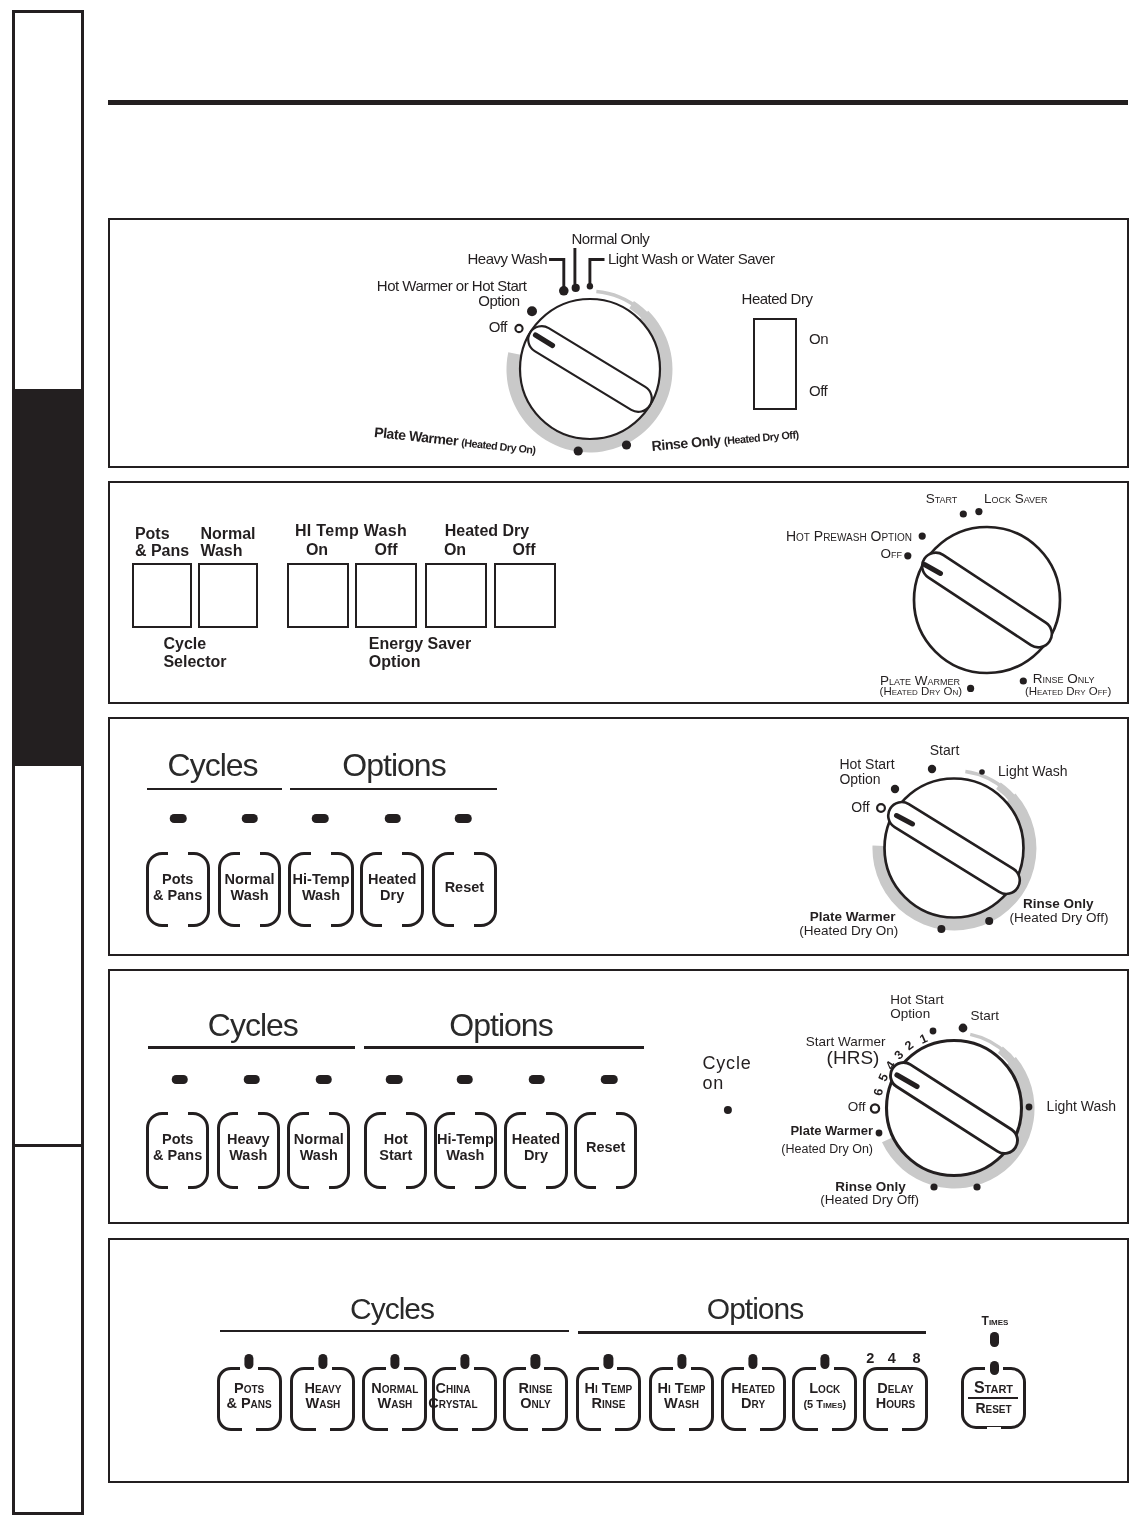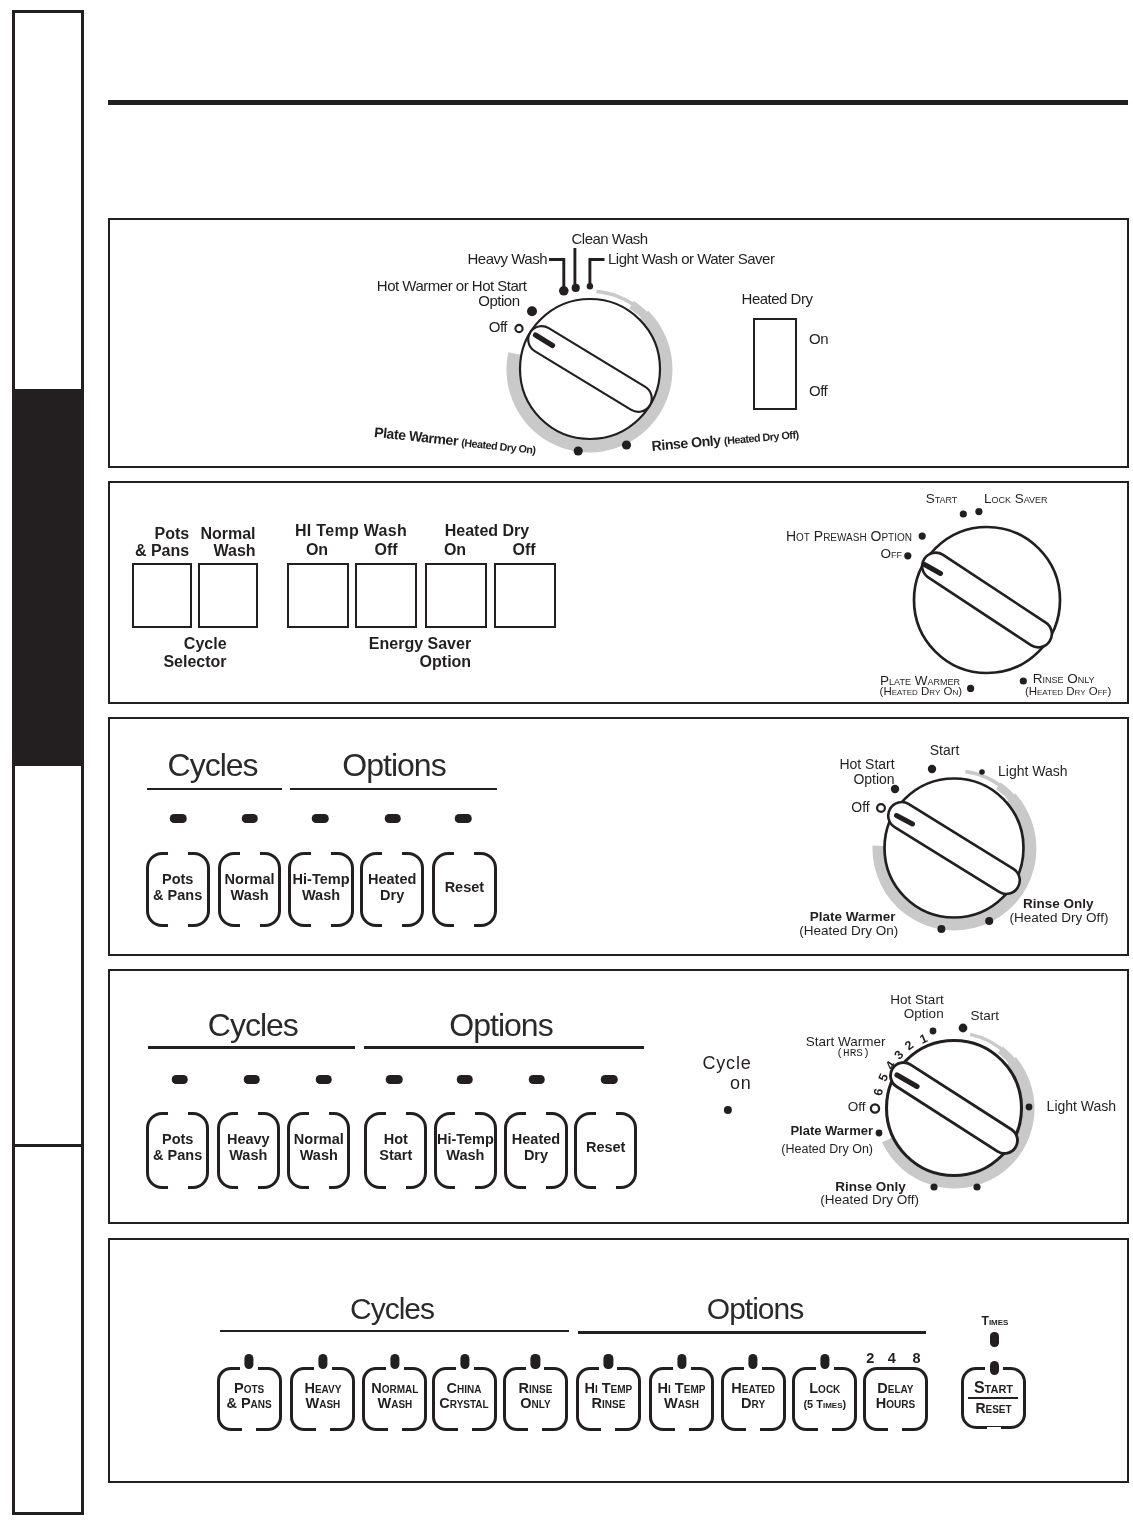--- a/index.html
+++ b/index.html
@@ -1,18 +1,18 @@
 <!DOCTYPE html>
 <html><head><meta charset="utf-8"><title>p</title><style>
 *{margin:0;padding:0;box-sizing:border-box}
 html,body{background:#fff}
 #pg{position:relative;width:1133px;height:1524px;background:#fff;overflow:hidden;
  font-family:"Liberation Sans",sans-serif;color:#231f20}
 .a{position:absolute;white-space:nowrap;line-height:1.05}
-.c{text-align:right}
+.c{text-align:left}
 .p{position:absolute;left:108px;width:1021px;border:2.5px solid #231f20;background:#fff}
 .sq{position:absolute;border:2.8px solid #231f20;background:#fff}
 .btn{position:absolute;border:3px solid #231f20;border-radius:15px;background:#fff}
 .pill{position:absolute;background:#231f20;border-radius:9px}
 .ul{position:absolute;height:2.6px;background:#231f20}
 .b{font-weight:bold}
 .p1{letter-spacing:-0.5px}
 .sc{font-variant:small-caps}
 .hd{color:#2a2a2a}
 .blbl{position:absolute;font-weight:bold;font-size:14.5px;line-height:15.5px;text-align:center;color:#231f20;white-space:nowrap}
@@ -80,21 +80,21 @@
       <circle cx="934" cy="1187" r="3.6" fill="#231f20"></circle>
       <circle cx="977" cy="1187" r="3.6" fill="#231f20"></circle>
       <circle cx="727.9" cy="1110" r="4" fill="#231f20"></circle>
       <text x="923.6" y="1039" transform="rotate(-24 923.6 1039)" font-size="12.5" font-weight="bold" font-family="Liberation Sans" fill="#231f20" text-anchor="middle" dominant-baseline="central">1</text>
       <text x="909.2" y="1045.5" transform="rotate(-36.6 909.2 1045.5)" font-size="12.5" font-weight="bold" font-family="Liberation Sans" fill="#231f20" text-anchor="middle" dominant-baseline="central">2</text>
       <text x="899.1" y="1055" transform="rotate(-46.6 899.1 1055)" font-size="12.5" font-weight="bold" font-family="Liberation Sans" fill="#231f20" text-anchor="middle" dominant-baseline="central">3</text>
       <text x="890.5" y="1065.5" transform="rotate(-56.3 890.5 1065.5)" font-size="12.5" font-weight="bold" font-family="Liberation Sans" fill="#231f20" text-anchor="middle" dominant-baseline="central">4</text>
       <text x="883.5" y="1077.5" transform="rotate(-66.7 883.5 1077.5)" font-size="12.5" font-weight="bold" font-family="Liberation Sans" fill="#231f20" text-anchor="middle" dominant-baseline="central">5</text>
       <text x="878.5" y="1092" transform="rotate(-78.2 878.5 1092)" font-size="12.5" font-weight="bold" font-family="Liberation Sans" fill="#231f20" text-anchor="middle" dominant-baseline="central">6</text>
     </svg>
-<div class="a p1" style="left:571.5px;top:230.5px;font-size:15px;">Clean Wash</div>
+<div class="a p1" style="left:571.5px;top:230.5px;font-size:15px;">Normal Only</div>
 <div class="a p1" style="right:586px;top:251px;font-size:15px;text-align:right;padding-left:16px;">Heavy Wash</div>
 <div class="a p1" style="left:608px;top:251px;font-size:15px;">Light Wash or Water Saver</div>
 <div class="a p1" style="right:606.5px;top:278px;font-size:15px;text-align:right;">Hot Warmer or Hot Start</div>
 <div class="a p1" style="right:613.5px;top:292.5px;font-size:15px;text-align:right;">Option</div>
 <div class="a p1" style="right:626px;top:318.5px;font-size:15px;text-align:right;">Off</div>
 <div class="a c p1" style="left:777px;top:291px;font-size:15px;transform:translateX(-50%);">Heated Dry</div>
 <div class="sq" style="left:753px;top:318px;width:44px;height:92px"></div>
 <div class="a p1" style="left:809px;top:330.5px;font-size:15px;">On</div>
 <div class="a p1" style="left:809px;top:382.5px;font-size:15px;">Off</div>
 <div class="a p1" style="left:375px;top:424.5px;font-size:14.2px;transform:rotate(6deg);transform-origin:left top"><span class="b">Plate Warmer</span> <span class="b" style="font-size:10.8px">(Heated Dry On)</span></div>
@@ -196,21 +196,21 @@
 <div class="notch" style="left:536px;top:1184px;width:20px;height:4.5px;transform:translateX(-50%)"></div>
 <div class="blbl" style="left:536px;top:1130.5px;line-height:16px;transform:translateX(-50%)">Heated<br>Dry</div>
 <div class="btn" style="left:574px;top:1111.5px;width:63.4px;height:77px;border-radius:16px"></div>
 <div class="notch" style="left:605.7px;top:1111px;width:20px;height:4.5px;transform:translateX(-50%)"></div>
 <div class="notch" style="left:605.7px;top:1184px;width:20px;height:4.5px;transform:translateX(-50%)"></div>
 <div class="blbl" style="left:605.7px;top:1138.5px;line-height:16px;transform:translateX(-50%)">Reset</div>
 <div class="a c " style="left:727px;top:1052.5px;font-size:18px;transform:translateX(-50%);line-height:20px;letter-spacing:0.8px">Cycle<br>on</div>
 <div class="a c " style="left:917px;top:992.5px;font-size:13.5px;transform:translateX(-50%);line-height:14.5px">Hot Start<br>Option</div>
 <div class="a " style="left:970.5px;top:1008.5px;font-size:13.5px;">Start</div>
 <div class="a " style="right:247.5px;top:1034.5px;font-size:13.5px;text-align:right;">Start Warmer</div>
-<div class="a c " style="left:853px;top:1047.5px;font-size:11px;transform:translateX(-50%);font-family:Liberation Mono, monospace;">(HRS)</div>
+<div class="a c " style="left:853px;top:1047.5px;font-size:19px;transform:translateX(-50%);">(HRS)</div>
 <div class="a " style="right:267.4px;top:1099.5px;font-size:13.5px;text-align:right;">Off</div>
 <div class="a " style="left:1046.6px;top:1098.5px;font-size:14px;">Light Wash</div>
 <div class="a b" style="right:260px;top:1124px;font-size:13px;text-align:right;">Plate Warmer</div>
 <div class="a " style="right:260px;top:1143px;font-size:12.5px;text-align:right;">(Heated Dry On)</div>
 <div class="a c b" style="left:870.6px;top:1179.5px;font-size:13.5px;transform:translateX(-50%);">Rinse Only</div>
 <div class="a c " style="left:869.6px;top:1193px;font-size:13.5px;transform:translateX(-50%);">(Heated Dry Off)</div>
 <div class="a c hd" style="left:392px;top:1292.5px;font-size:30px;transform:translateX(-50%);letter-spacing:-1px">Cycles</div>
 <div class="a c hd" style="left:755px;top:1292.5px;font-size:30px;transform:translateX(-50%);letter-spacing:-1px">Options</div>
 <div class="ul" style="left:219.6px;top:1329.5px;width:349.5px"></div>
 <div class="ul" style="left:577.5px;top:1331px;width:348.5px"></div>
@@ -226,21 +226,21 @@
 <div class="blbl sc" style="left:322.9px;top:1381px;font-size:14.5px;line-height:15px;transform:translateX(-50%)">Heavy<br>Wash</div>
 <div class="btn" style="left:362.4px;top:1367px;width:65px;height:64px;border-radius:14px"></div>
 <div class="notch" style="left:394.9px;top:1365px;width:18px;height:7px;transform:translateX(-50%)"></div>
 <div class="pill" style="left:394.9px;top:1353.5px;width:9.2px;height:15.5px;border-radius:4.6px;transform:translateX(-50%)"></div>
 <div class="notch" style="left:394.9px;top:1428px;width:14px;height:6px;transform:translateX(-50%)"></div>
 <div class="blbl sc" style="left:394.9px;top:1381px;font-size:14.5px;line-height:15px;transform:translateX(-50%)">Normal<br>Wash</div>
 <div class="btn" style="left:432.3px;top:1367px;width:65px;height:64px;border-radius:14px"></div>
 <div class="notch" style="left:464.8px;top:1365px;width:18px;height:7px;transform:translateX(-50%)"></div>
 <div class="pill" style="left:464.8px;top:1353.5px;width:9.2px;height:15.5px;border-radius:4.6px;transform:translateX(-50%)"></div>
 <div class="notch" style="left:464.8px;top:1428px;width:14px;height:6px;transform:translateX(-50%)"></div>
-<div class="blbl sc" style="left:464px;top:1381px;font-size:14.5px;line-height:15px;transform:translateX(-50%)">China<br>Crystal</div>
+<div class="blbl sc" style="left:453px;top:1381px;font-size:14.5px;line-height:15px;transform:translateX(-50%)">China<br>Crystal</div>
 <div class="btn" style="left:502.9px;top:1367px;width:65px;height:64px;border-radius:14px"></div>
 <div class="notch" style="left:535.4px;top:1365px;width:18px;height:7px;transform:translateX(-50%)"></div>
 <div class="pill" style="left:535.4px;top:1353.5px;width:9.2px;height:15.5px;border-radius:4.6px;transform:translateX(-50%)"></div>
 <div class="notch" style="left:535.4px;top:1428px;width:14px;height:6px;transform:translateX(-50%)"></div>
 <div class="blbl sc" style="left:535.4px;top:1381px;font-size:14.5px;line-height:15px;transform:translateX(-50%)">Rinse<br>Only</div>
 <div class="btn" style="left:575.9px;top:1367px;width:65px;height:64px;border-radius:14px"></div>
 <div class="notch" style="left:608.4px;top:1365px;width:18px;height:7px;transform:translateX(-50%)"></div>
 <div class="pill" style="left:608.4px;top:1353.5px;width:9.2px;height:15.5px;border-radius:4.6px;transform:translateX(-50%)"></div>
 <div class="notch" style="left:608.4px;top:1428px;width:14px;height:6px;transform:translateX(-50%)"></div>
 <div class="blbl sc" style="left:608.4px;top:1381px;font-size:14.5px;line-height:15px;transform:translateX(-50%)">Hi Temp<br>Rinse</div>

